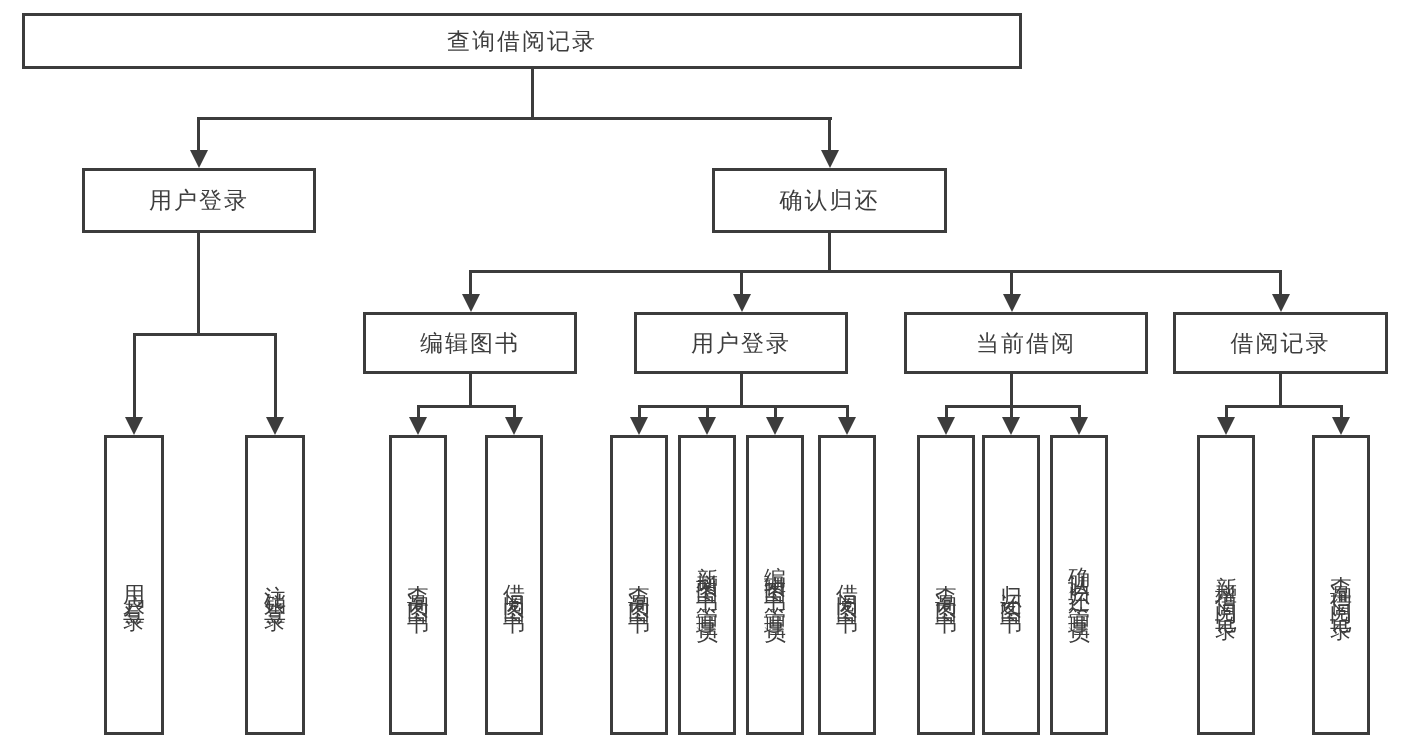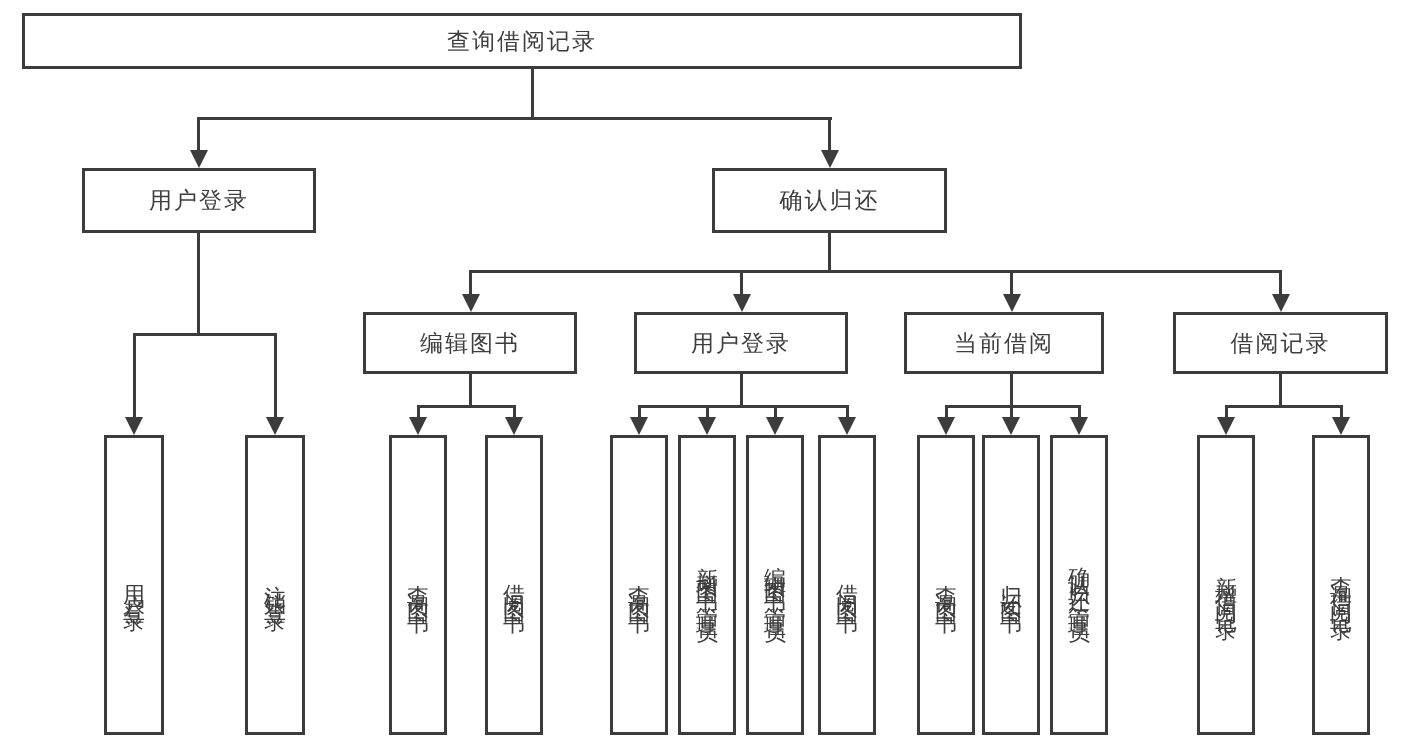--- a/index.html
+++ b/index.html
@@ -76,21 +76,21 @@
   <div class="node" style="left:712px; top:168px; width:235px; height:65px;">
     <span class="hlabel">确认归还</span>
   </div>
 
   <div class="node" style="left:363px; top:312px; width:214px; height:62px;">
     <span class="hlabel">编辑图书</span>
   </div>
   <div class="node" style="left:634px; top:312px; width:214px; height:62px;">
     <span class="hlabel">用户登录</span>
   </div>
-  <div class="node" style="left:904px; top:312px; width:200px; height:62px;">
+  <div class="node" style="left:904px; top:312px; width:244px; height:62px;">
     <span class="hlabel">当前借阅</span>
   </div>
   <div class="node" style="left:1173px; top:312px; width:215px; height:62px;">
     <span class="hlabel">借阅记录</span>
   </div>
 
   <div class="node" style="left:104px; top:435px; width:60px; height:300px;">
     <span class="vlabel">用户登录</span>
   </div>
   <div class="node" style="left:245px; top:435px; width:60px; height:300px;">

